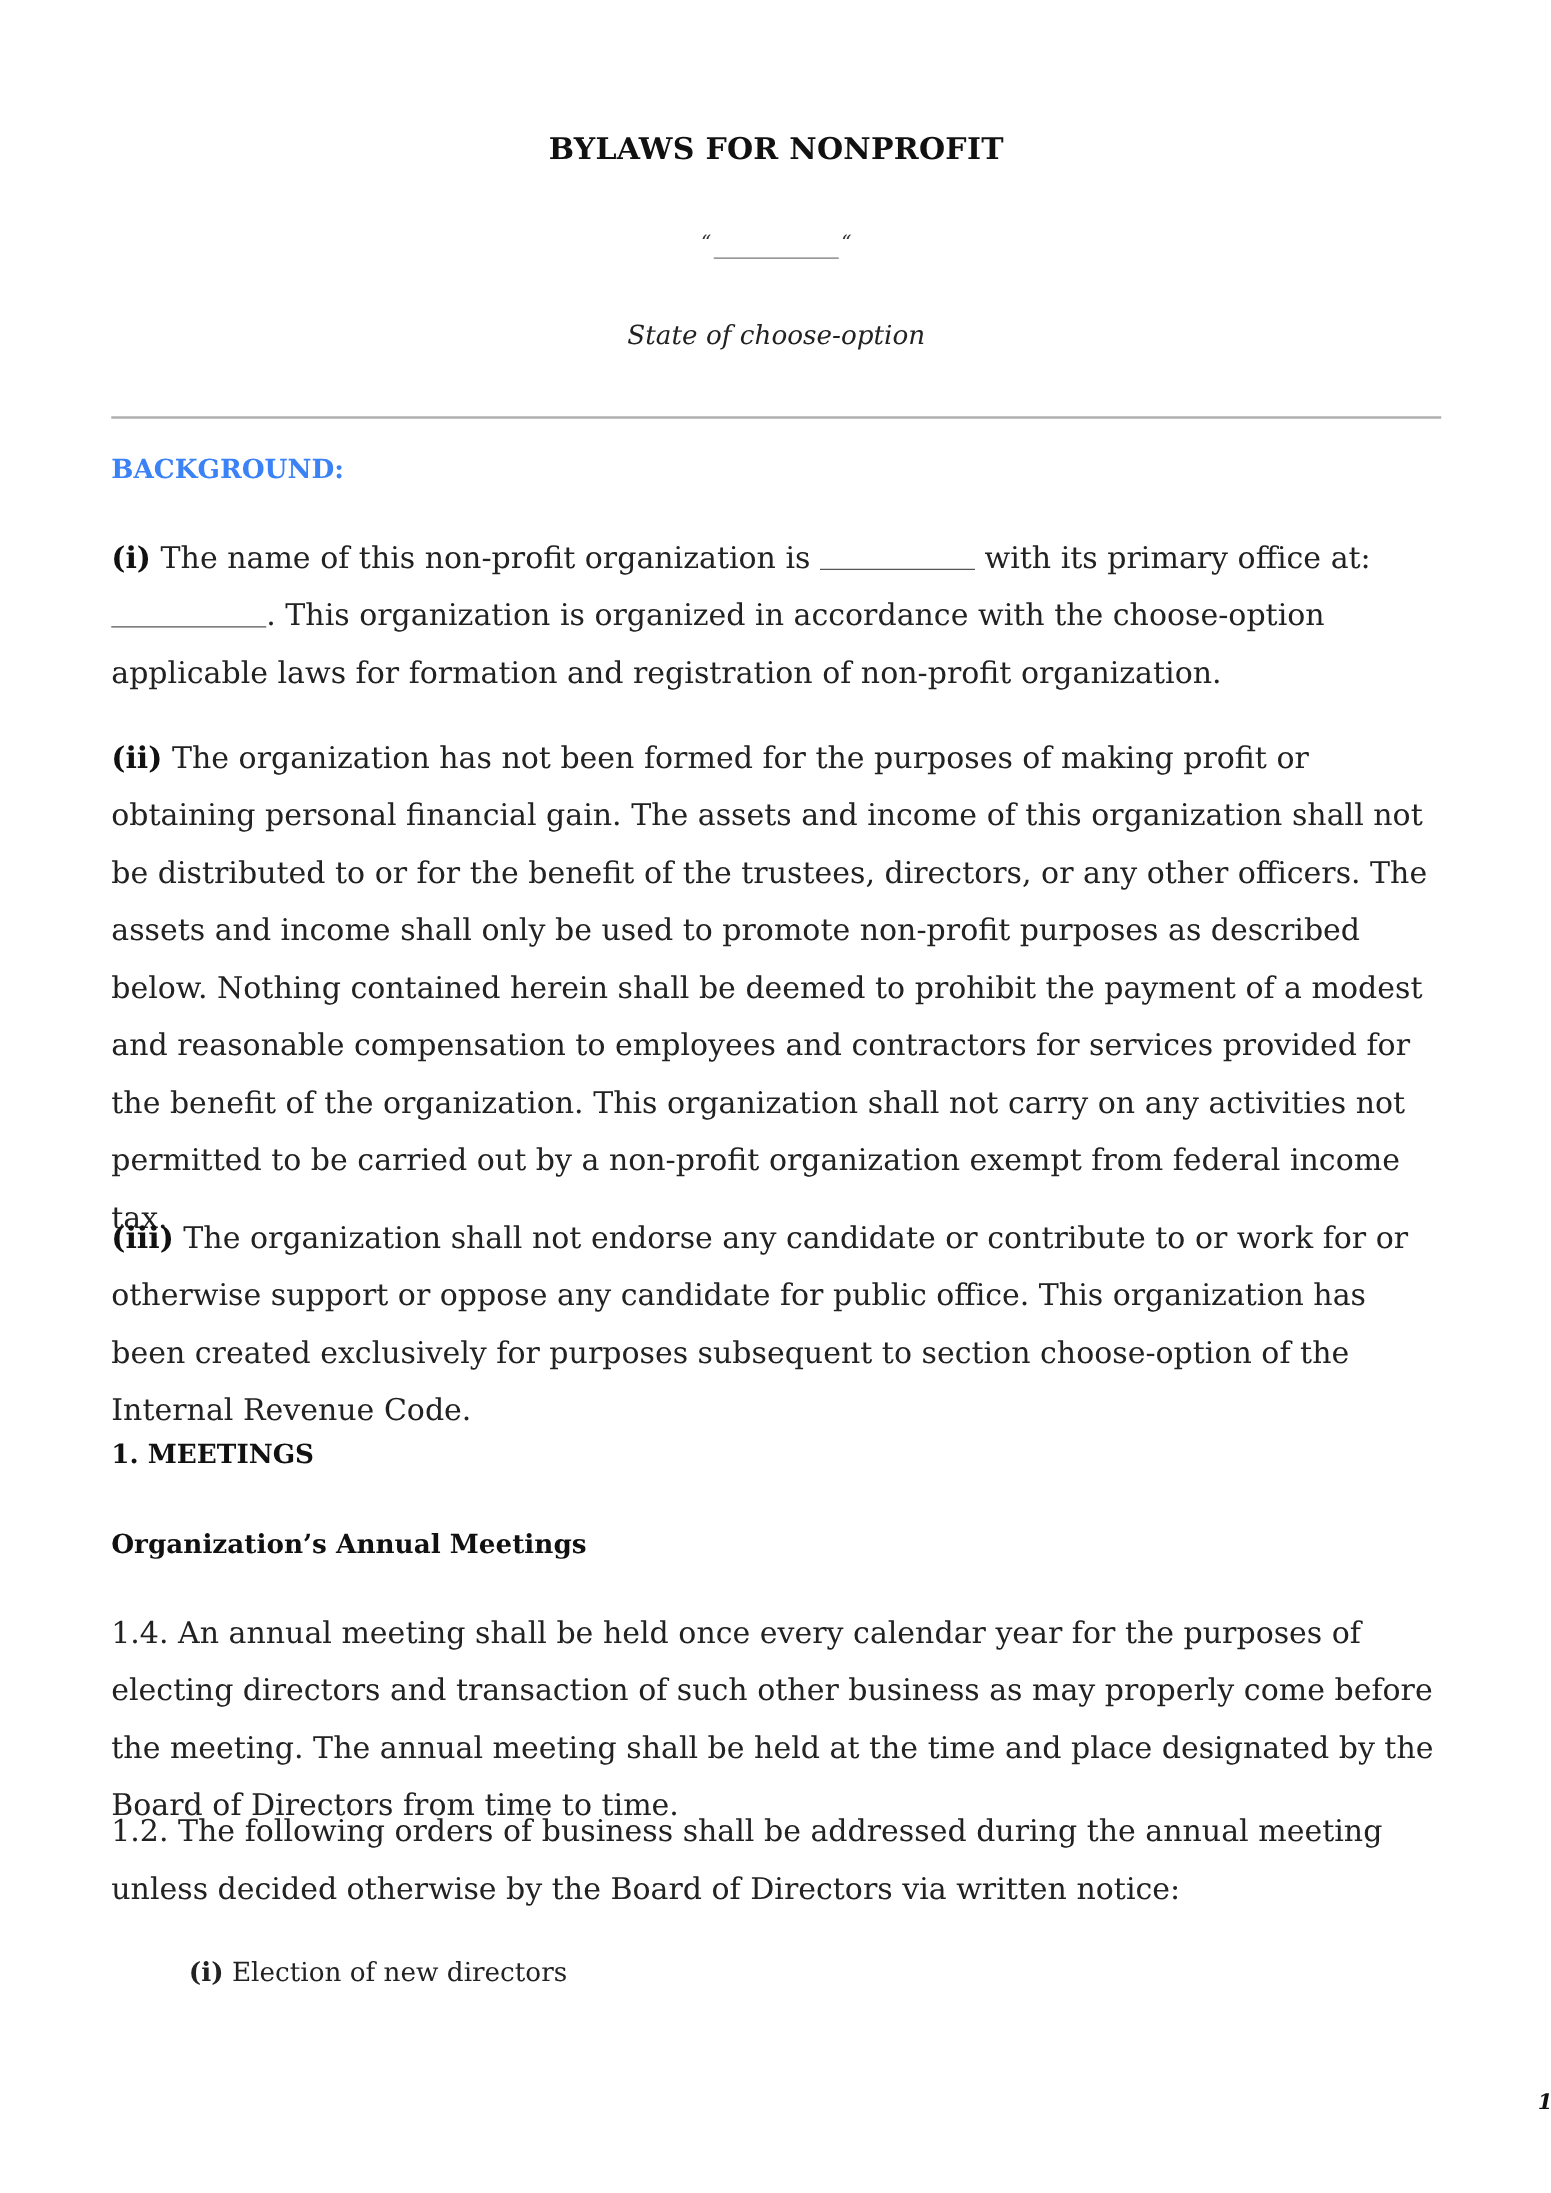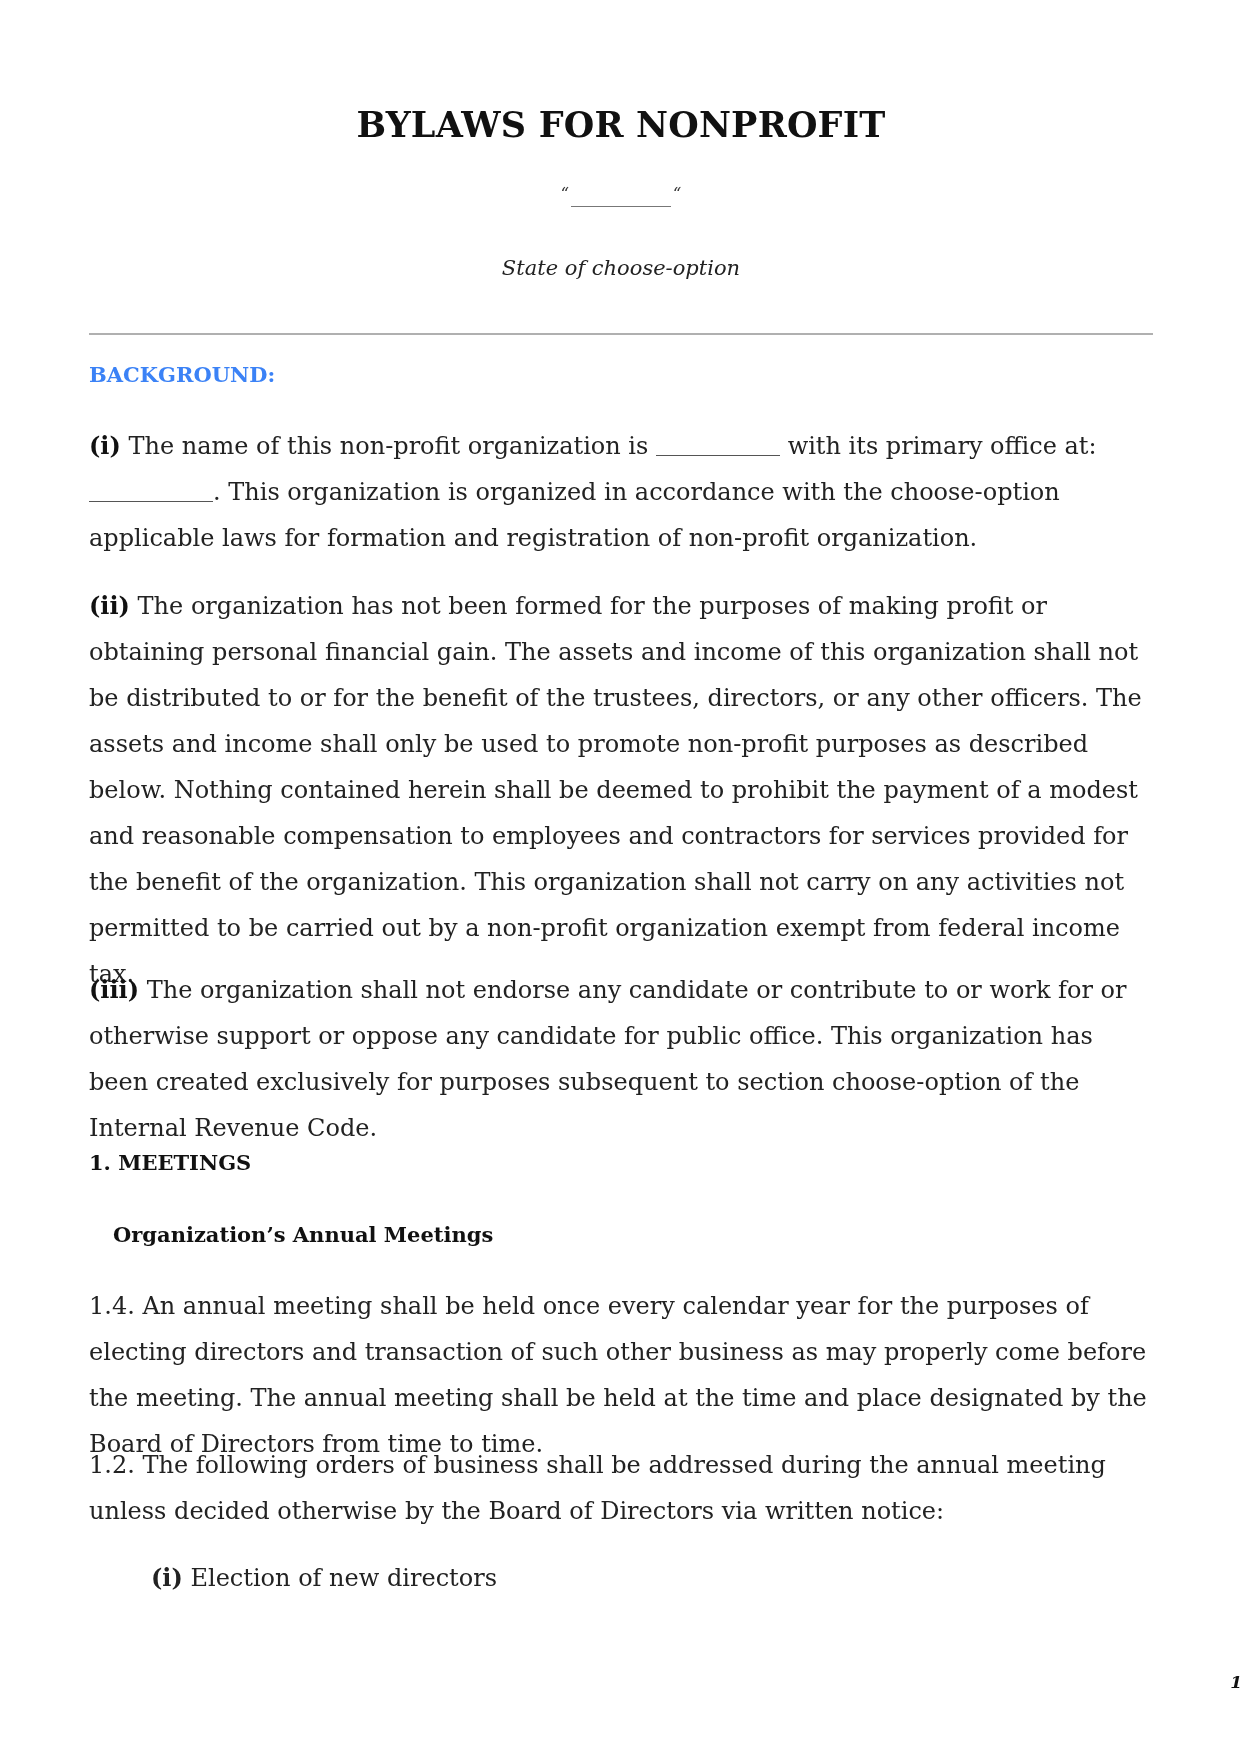--- a/index.html
+++ b/index.html
@@ -1,34 +1,34 @@
 <!DOCTYPE html>
 <html><head>
 <meta charset="utf-8">
 <style>
   html, body { margin: 0; padding: 0; background: #ffffff; }
   body { width: 1241px; height: 1754px; position: relative; overflow: hidden;
          font-family: "DejaVu Serif", serif; color: #1a1a1a; }
   .page { position: absolute; left: 89px; top: 0; width: 1064px; }
   .title { position: absolute; top: 104px; left: 0; width: 1064px; text-align: center;
-           font-weight: bold; font-size: 35px; letter-spacing: 0.2px; color: #111; }
+           font-weight: bold; font-size: 24px; letter-spacing: 0.2px; color: #111; }
   .name-line { position: absolute; top: 184px; left: 0; width: 1064px; text-align: center;
                font-style: italic; font-size: 16px; color: #333; }
   .name-line .blank { display: inline-block; width: 100px; border-bottom: 1.5px solid #777;
                       height: 16px; vertical-align: -8px; margin: 0 2px; }
   .state { position: absolute; top: 256px; left: 0; width: 1064px; text-align: center;
            font-style: italic; font-size: 21px; color: #222; }
   .rule { position: absolute; top: 333px; left: 0; width: 1064px; height: 0;
           border-top: 2px solid #b0b0b0; }
   .block { position: absolute; left: 0; width: 1064px; font-size: 24px; line-height: 46px; color: #222; }
   .block b { color: #111; }
   .h-bg { position: absolute; top: 362px; left: 0; font-weight: bold; font-size: 21px; color: #3b82f6; }
   .h1 { position: absolute; top: 1150px; left: 0; font-weight: bold; font-size: 21px; color: #111; }
-  .h2 { position: absolute; top: 1222px; left: 0; font-weight: bold; font-size: 21px; color: #111; margin-left: 24px; }
-  .list { position: absolute; left: 62px; width: 1000px; font-size: 24px; line-height: 46px; color: #222; }
+  .h2 { position: absolute; top: 1222px; left: 0; font-weight: bold; font-size: 21px; color: #111; }
+  .list { position: absolute; left: 62px; width: 1000px; font-size: 21px; line-height: 46px; color: #222; }
   .blankfill { display: inline-block; width: 124px; border-bottom: 1px solid #555; height: 20px; vertical-align: -2px; }
   .pagenum { position: absolute; top: 1672px; left: 1053px; width: 100px; text-align: right;
              font-weight: bold; font-style: italic; font-size: 17px; color: #111; }
 </style>
 </head>
 <body>
 
 <div class="page">
 
   <div class="title">BYLAWS FOR NONPROFIT</div>

